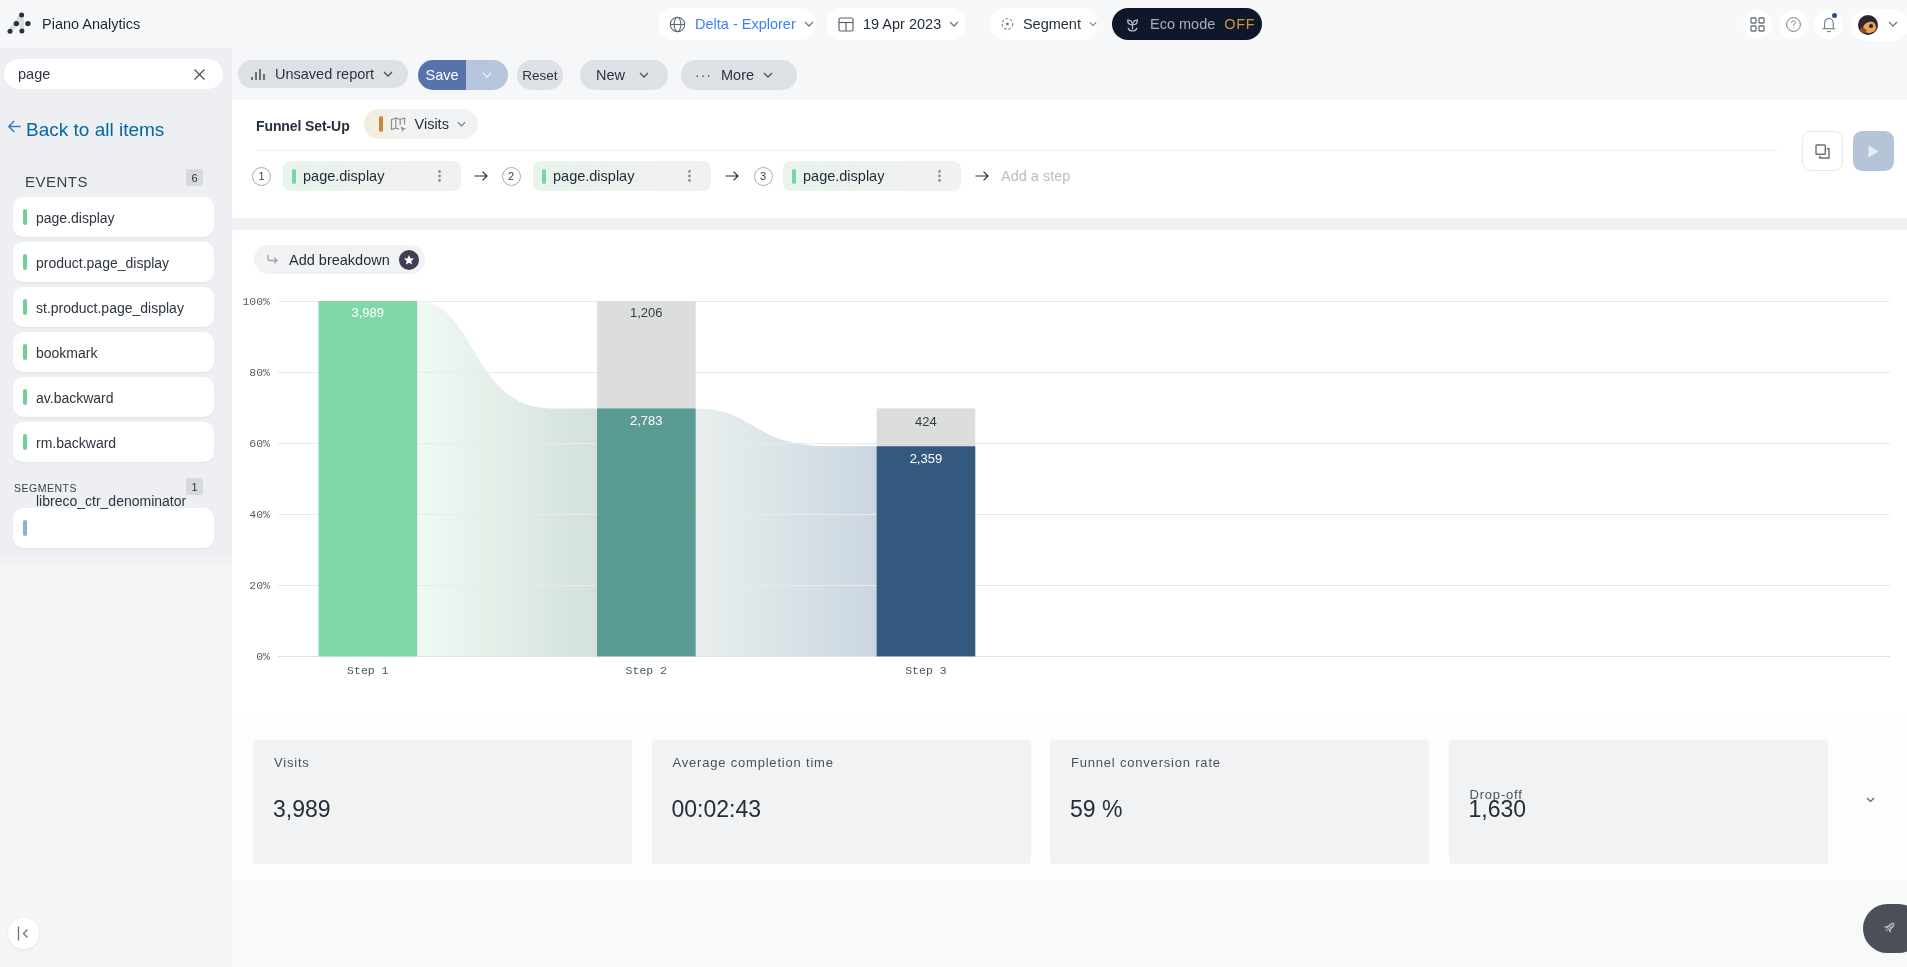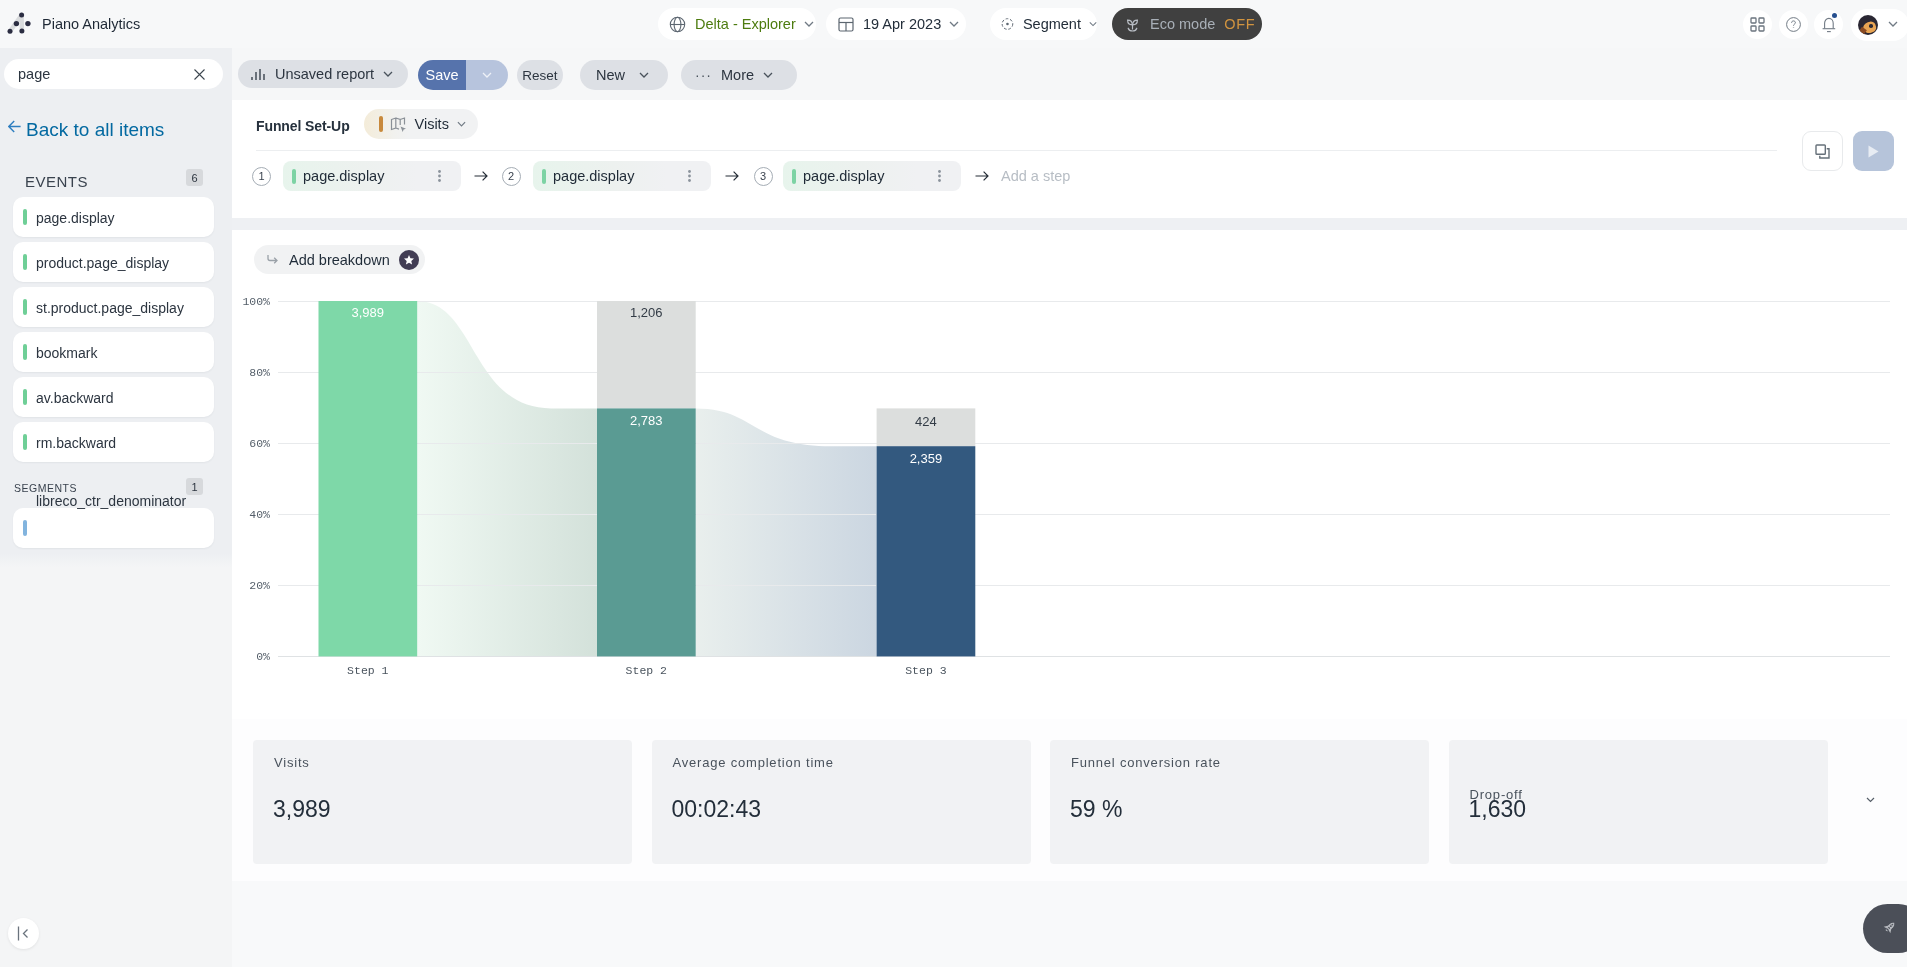--- a/index.html
+++ b/index.html
@@ -24,21 +24,21 @@
   <circle cx="21.9" cy="31.1" r="2.5" fill="#2b2d42"></circle>
 </svg>
 <div class="abs" style="left:42px;top:16px;font-size:14.5px;color:#1e2835;">Piano Analytics</div>
 
 <div class="pill" style="left:658px;top:8px;width:158px;height:32px;background:#fff;padding-left:11px;">
   <svg width="17" height="17" viewBox="0 0 17 17" fill="none" stroke="#5c6670" stroke-width="1.1">
     <circle cx="8.5" cy="8.5" r="7.2"></circle>
     <ellipse cx="8.5" cy="8.5" rx="3.4" ry="7.2"></ellipse>
     <line x1="1.3" y1="8.5" x2="15.7" y2="8.5"></line>
   </svg>
-  <span style="margin-left:9px;font-size:14.5px;color:#4d7c0f;">Delta - Explorer</span>
+  <span style="margin-left:9px;font-size:14.5px;color:#3b82f6;">Delta - Explorer</span>
   <svg style="margin-left:8px;" width="10" height="6" viewBox="0 0 10 6" fill="none" stroke="#707a84" stroke-width="1.3">
       <path d="M1 1 L5 5 L9 1"></path>
     </svg>
 </div>
 
 <div class="pill" style="left:826px;top:8px;width:140px;height:32px;background:#fff;padding-left:12px;">
   <svg width="16" height="16" viewBox="0 0 16 16" fill="none" stroke="#5c6670" stroke-width="1.2">
     <rect x="1" y="2" width="14" height="13" rx="1.5"></rect>
     <line x1="1" y1="6.5" x2="15" y2="6.5"></line>
     <line x1="8" y1="6.5" x2="8" y2="15"></line>
@@ -53,21 +53,21 @@
   <svg width="16" height="16" viewBox="0 0 16 16" fill="none" stroke="#5c6670" stroke-width="1.2">
     <circle cx="8" cy="8" r="6.6" stroke-dasharray="3.4 2.2"></circle>
     <circle cx="8" cy="8" r="1.6" fill="#5c6670" stroke="none"></circle>
   </svg>
   <span style="margin-left:9px;font-size:14.5px;color:#232e3a;">Segment</span>
   <svg style="margin-left:8px;" width="10" height="6" viewBox="0 0 10 6" fill="none" stroke="#707a84" stroke-width="1.3">
       <path d="M1 1 L5 5 L9 1"></path>
     </svg>
 </div>
 
-<div class="pill" style="left:1112px;top:8px;width:150px;height:32px;background:#404040;padding-left:12px;">
+<div class="pill" style="left:1112px;top:8px;width:150px;height:32px;background:#0f172a;padding-left:12px;">
   <svg width="17" height="17" viewBox="0 0 17 17" fill="none" stroke="#b9bec5" stroke-width="1.2">
     <path d="M8.5 13.5 L8.5 8.2"></path>
     <path d="M8.3 8.8 C8.3 6 6.3 4.2 3.6 4.2 C3.6 7.2 5.4 8.8 8.3 8.8 Z"></path>
     <path d="M8.7 8.8 C8.7 6 10.7 4.2 13.4 4.2 C13.4 7.2 11.6 8.8 8.7 8.8 Z"></path>
     <path d="M4.2 12.2 C4.8 14 6.5 15 8.5 15 C10.5 15 12.2 14 12.8 12.2" stroke-linecap="round"></path>
   </svg>
   <span style="margin-left:9px;font-size:14.5px;color:#a8afb7;">Eco mode</span>
   <span style="margin-left:9px;font-size:14.5px;letter-spacing:0.6px;color:#d2943f;">OFF</span>
 </div>
 

